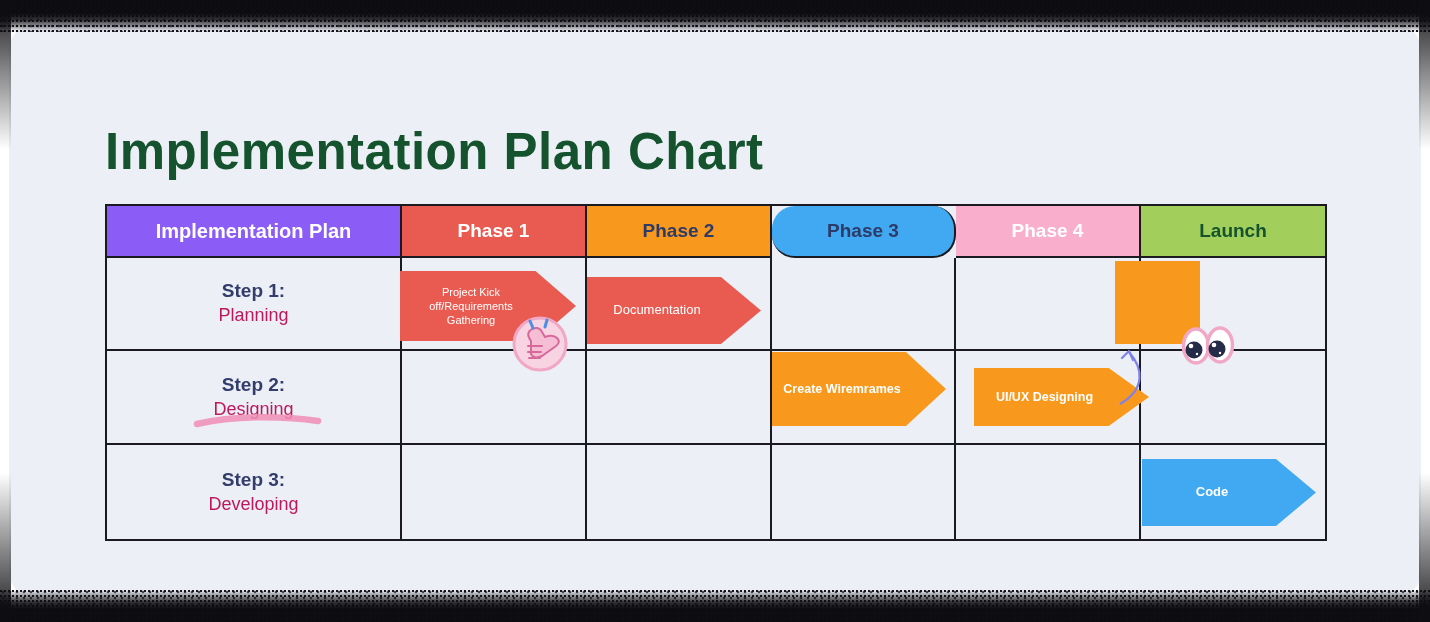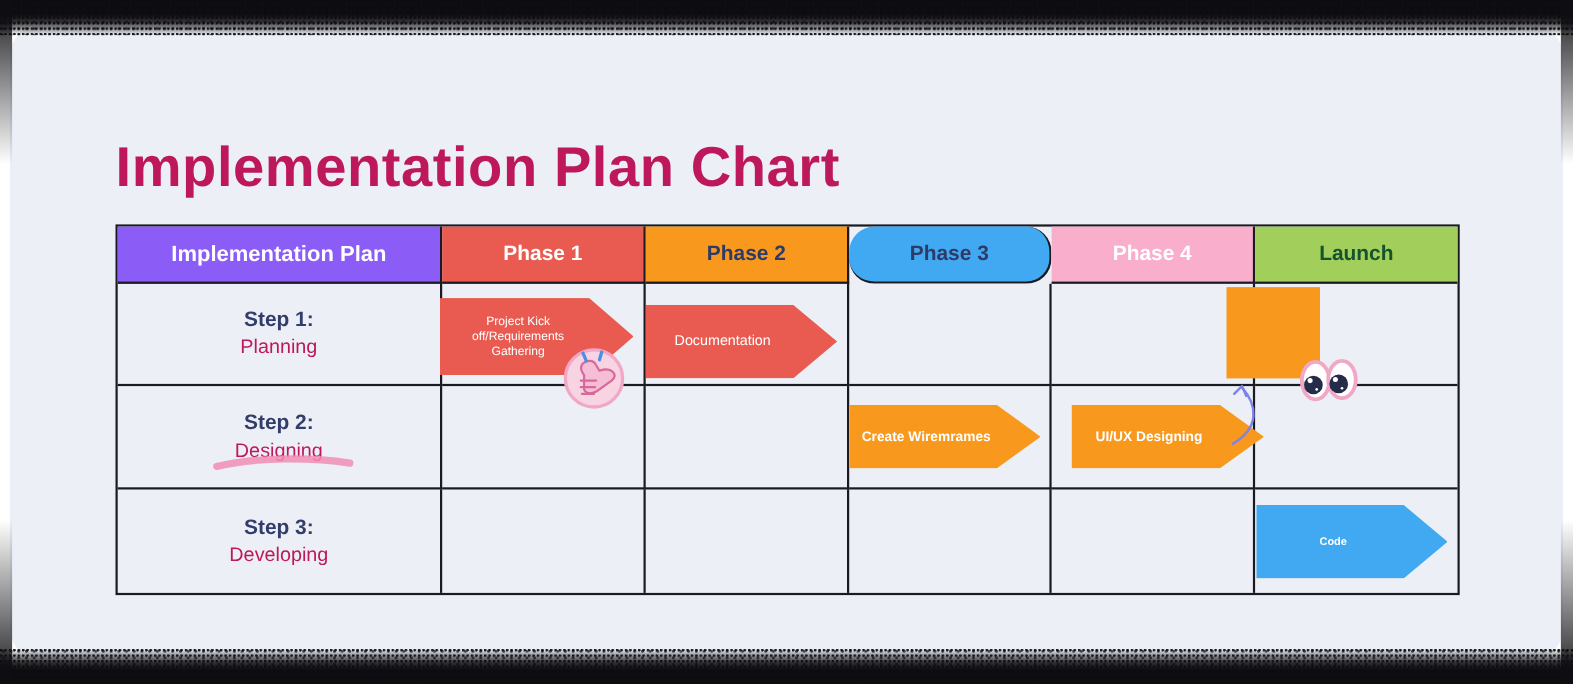--- a/index.html
+++ b/index.html
@@ -25,21 +25,21 @@
       radial-gradient(circle at 1px 1px, rgba(12,12,16,.95) 0 1px, transparent 1.5px),
       radial-gradient(circle at 3px 2px, rgba(12,12,16,.7) 0 1px, transparent 1.7px),
       linear-gradient(to top,#0e0e12 0 42%, rgba(14,14,18,.85) 62%, rgba(14,14,18,0) 100%);
     background-size:4px 5px,7px 6px,100% 100%;}
   .noise-side{position:absolute;top:0;bottom:0;width:11px;z-index:9;pointer-events:none;
     background:linear-gradient(to bottom, rgba(14,14,18,.95) 0, rgba(14,14,18,0) 24%, rgba(14,14,18,0) 76%, rgba(14,14,18,.95) 100%);}
   .noise-left{left:0;} .noise-right{right:0;}
 
   .page-title{
     position:absolute;left:105px;top:88px;z-index:3;
-    font-size:51px;font-weight:800;letter-spacing:.5px;color:#be185d;
+    font-size:51px;font-weight:800;letter-spacing:.5px;color:#14532d;
   }
 
   
   .plan-table{
     position:absolute;left:105px;top:204px;z-index:2;
     display:grid;
     grid-template-columns:295px 185px 185px 184px 185px 184px;
     grid-template-rows:52px 93px 94px 94px;
     border:2px solid #1a1a20;
   }
@@ -62,23 +62,23 @@
     position:absolute;z-index:4;color:#ffffff;
     display:flex;align-items:center;justify-content:center;text-align:center;
     clip-path:polygon(0 0,77% 0,100% 50%,77% 100%,0 100%);
     padding:4px 44px 4px 10px;box-sizing:border-box;line-height:1.3;
   }
   .task.red{background:#E95B51;}
   .task.orange{background:#F8991D;}
   .task.blue{background:#41A9F1;}
   .t-kickoff{left:400px;top:271px;width:176px;height:70px;font-size:11px;}
   .t-doc{left:587px;top:277px;width:174px;height:67px;font-size:13px;}
-  .t-wire{left:772px;top:368px;width:174px;height:58px;font-size:12.5px;font-weight:700;}
+  .t-wire{left:772px;top:352px;width:174px;height:74px;font-size:12.5px;font-weight:700;}
   .t-uiux{left:956px;top:368px;width:175px;height:58px;font-size:12.5px;font-weight:700;margin-left:18px;}
-  .t-code{left:1142px;top:459px;width:174px;height:67px;font-size:10px;font-weight:700;}
+  .t-code{left:1142px;top:459px;width:174px;height:67px;font-size:13px;font-weight:700;}
 
   .milestone-square{
     position:absolute;left:1115px;top:261px;width:85px;height:83px;z-index:4;
     background:#F8991D;
   }
 
   .overlay-svg{position:absolute;left:0;top:0;z-index:5;pointer-events:none;}
 </style>
 </head>
 <body>

